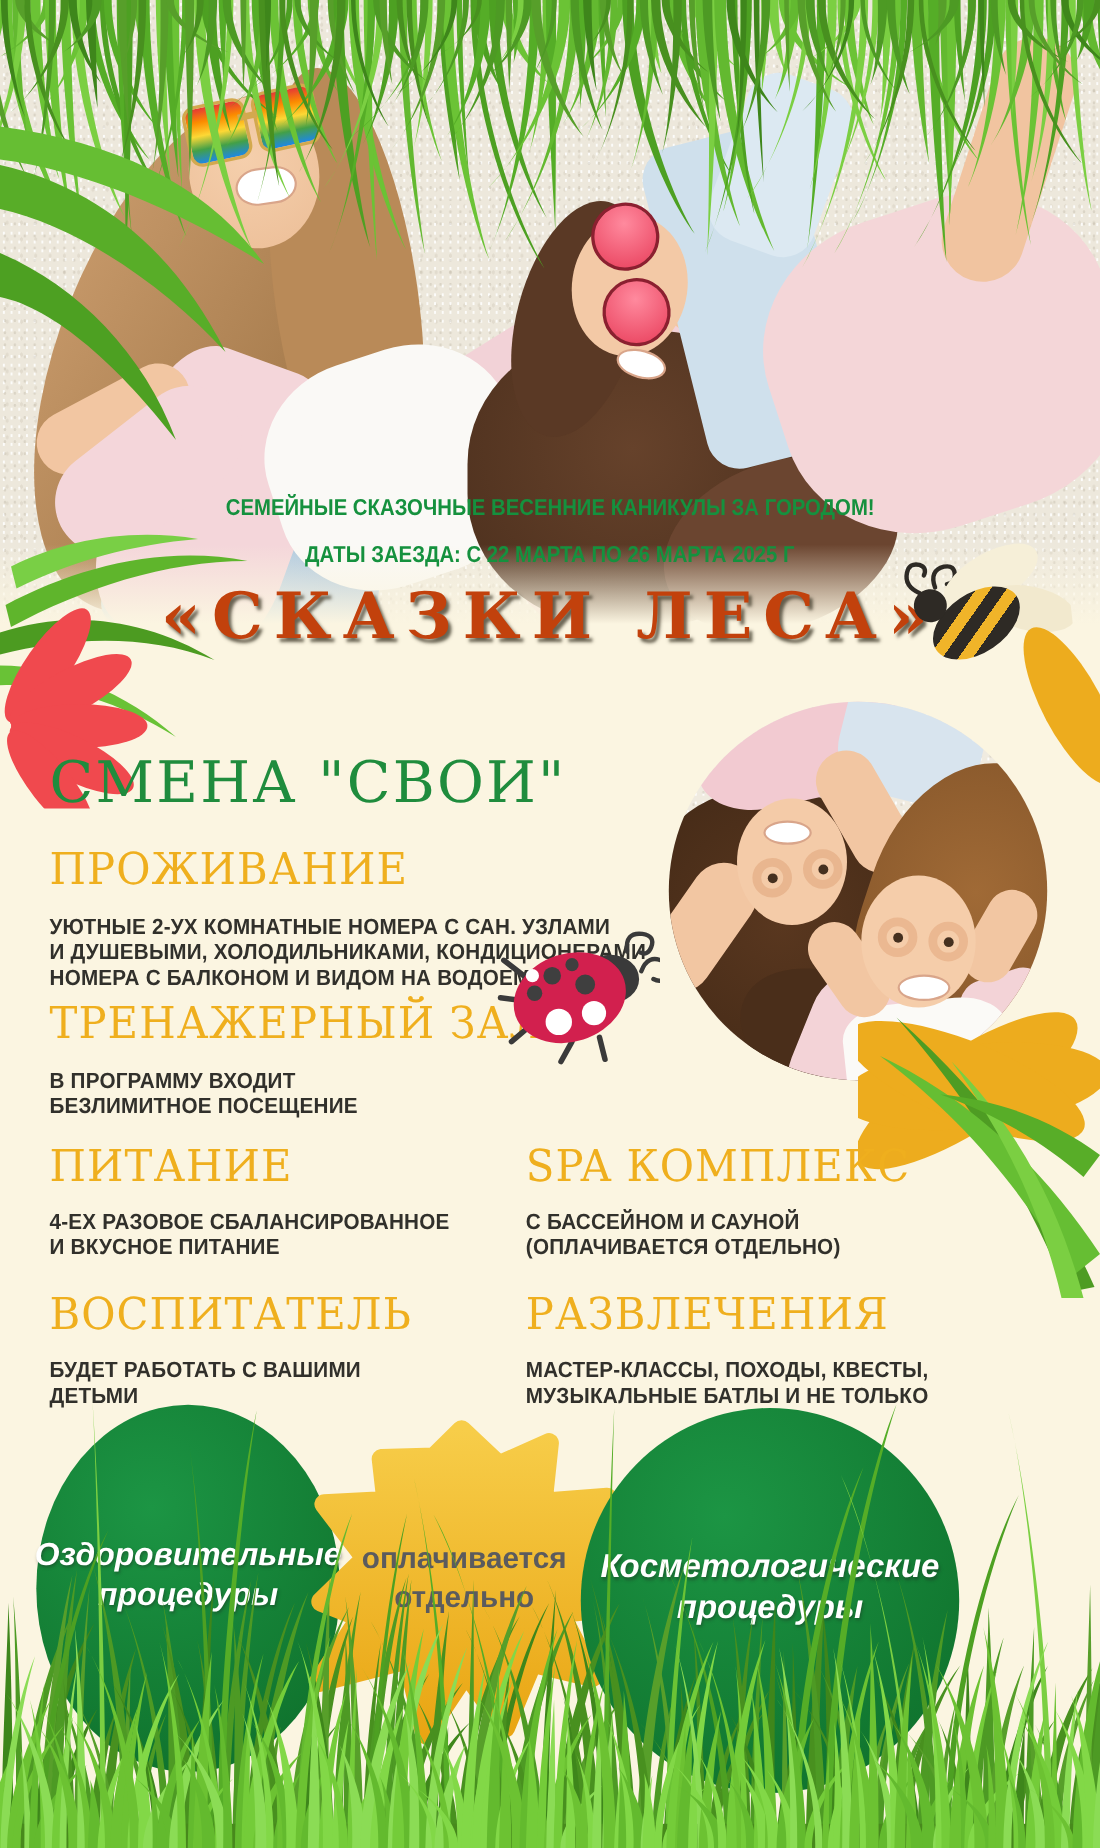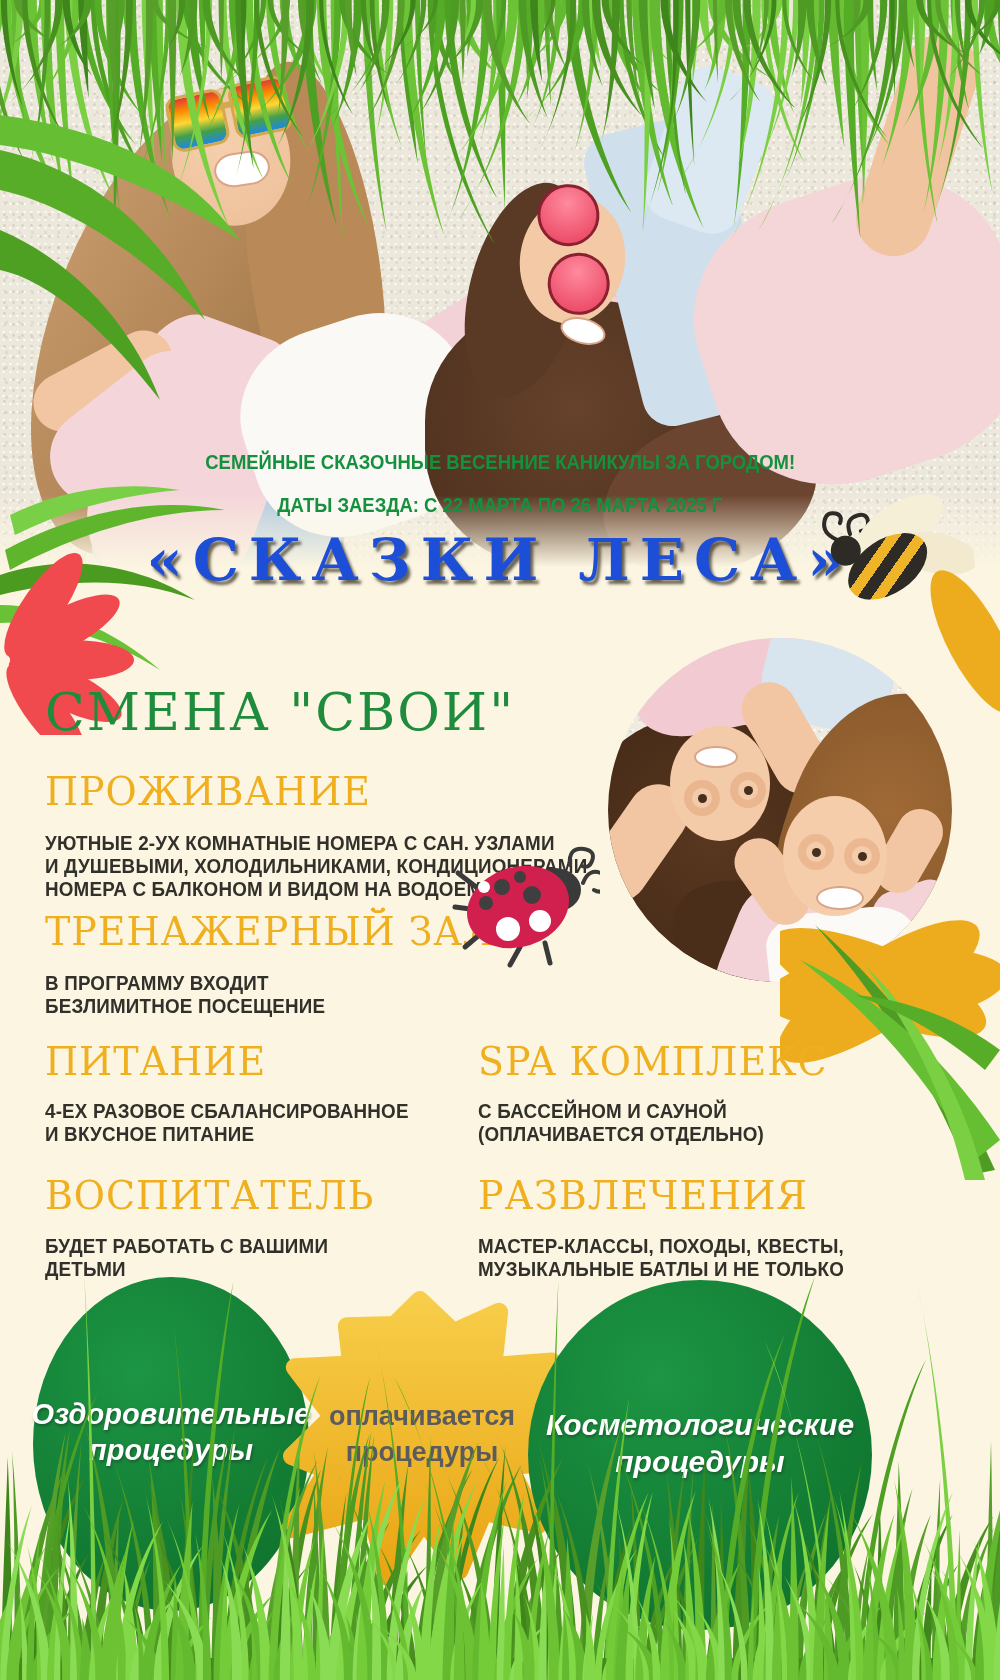--- a/index.html
+++ b/index.html
@@ -20,21 +20,21 @@
     background:linear-gradient(180deg,rgba(251,245,225,0) 0%,#FBF5E1 88%);}
 
   
   .green-line{position:absolute;left:0;width:1000px;text-align:center;color:#15913E;
     font-weight:700;z-index:5;}
   .cnd{display:inline-block;transform:scaleX(.88);transform-origin:50% 50%;white-space:nowrap;}
   .headline{top:450px;font-size:21px;}
   .dates{top:493px;font-size:21px;}
   .camp-title{position:absolute;left:0;top:526px;width:1000px;text-align:center;z-index:5;
     font-family:"DejaVu Serif",serif;font-weight:700;font-size:58px;letter-spacing:10px;
-    color:#1d4ed8;text-shadow:3px 4px 3px rgba(80,74,58,.85);white-space:nowrap;}
+    color:#c2410c;text-shadow:3px 4px 3px rgba(80,74,58,.85);white-space:nowrap;}
   .subtitle{top:612px;font-size:22px;width:910px;z-index:5;}
 
   .gold-h{position:absolute;margin:0;font-family:"DejaVu Serif",serif;font-weight:400;
     color:#EFAF1E;font-size:40px;letter-spacing:1px;white-space:nowrap;
     transform:scaleX(.95);transform-origin:0 50%;z-index:8;}
   .body-t{position:absolute;margin:0;font:700 20px/23px "Liberation Sans",sans-serif;
     color:#31302B;letter-spacing:.2px;white-space:pre-line;
     transform:scaleX(.94);transform-origin:0 50%;z-index:8;}
   .shift-title{position:absolute;left:45px;top:682px;margin:0;font-family:"DejaVu Serif",serif;
     font-weight:400;font-size:52px;letter-spacing:2px;color:#1F8C3D;white-space:nowrap;z-index:8;}
@@ -466,21 +466,21 @@
   <svg class="abs" style="left:272px;top:1260px;z-index:10;" width="300" height="336" viewBox="0 0 300 336">
     <defs>
       <linearGradient id="spg" x1="0" y1="0" x2="0" y2="1">
         <stop offset="0" stop-color="#F7CD49"></stop>
           <stop offset="1" stop-color="#E9A513"></stop>
       </linearGradient>
     </defs>
     <polygon id="splash-poly" fill="url(#spg)" stroke="url(#spg)" stroke-width="18" stroke-linejoin="round" points="147.7,40.1 181.5,72.1 227.1,51.8 221.3,106.0 279.9,101.5 252.9,153.7 304.9,200.0 237.1,206.3 266.5,264.6 211.8,251.7 187.2,310.8 151.8,260.8 114.6,316.6 98.6,248.5 17.8,269.2 55.7,210.3 20.0,196.1 60.4,156.7 22.8,107.3 79.2,104.4 74.9,66.2 122.6,64.9"></polygon>
   </svg>
   <div class="splash-text">оплачивается
-процедуры</div>
+отдельно</div>
 
   <div class="badge badge-green" style="left:528px;top:1280px;width:344px;height:350px;">
     <span class="badge-text" style="font-size:30px;">Косметологические
 процедуры</span>
   </div>
 
   <svg id="grass-back" class="abs" style="left:0;top:1395px;z-index:11;" width="1000" height="285" viewBox="0 0 1000 285">
       <path d="M -12.5 285 C -11.5 174.2, -5.5 75.7, -4.4 38.8 C -2.9 88.1, -1.7 186.5, -1.7 285 Z" fill="#579F2A"></path>
       <path d="M -5.4 285 C -4.2 234.5, -22.3 189.7, -37.5 172.9 C -17.4 195.3, 6.5 240.1, 6.5 285 Z" fill="#4D9A24"></path>
       <path d="M 1.0 285 C 2.1 184.6, 7.2 95.4, 7.6 62.0 C 9.9 106.6, 12.1 195.8, 12.1 285 Z" fill="#3E861B"></path>

